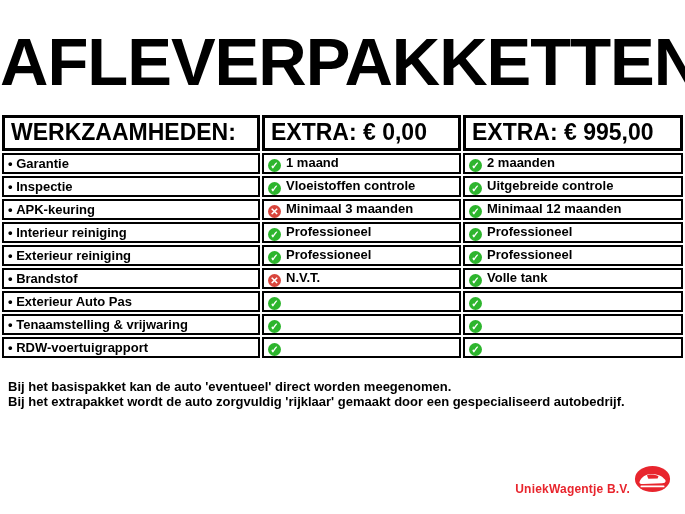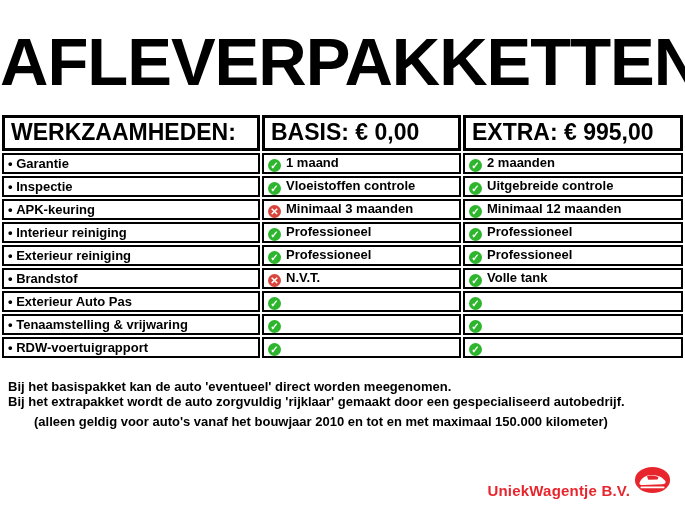--- a/index.html
+++ b/index.html
@@ -93,41 +93,41 @@
   .logo {
     position: absolute;
     top: 461px;
     right: 14px;
     display: flex;
     align-items: center;
     gap: 4px;
   }
   .logo-text {
     color: var(--logored, #e8252d);
-    font-size: 15px;
+    font-size: 12px;
     font-weight: bold;
     letter-spacing: 0.2px;
     margin-top: 21px;
   }
 </style>
 </head>
 <body>
 
 <h1 class="title">AFLEVERPAKKETTEN:</h1>
 
 <table class="compare">
   <colgroup>
     <col style="width:258px">
       <col style="width:199px">
       <col style="width:220px">
   </colgroup>
   <thead>
     <tr>
       <th>WERKZAAMHEDEN:</th>
-      <th>BASIS: € 0,00</th>
+      <th>EXTRA: € 0,00</th>
       <th>EXTRA: € 995,00</th>
     </tr>
   </thead>
   <tbody>
   <tr>
     <td class="label-cell">Garantie</td>
     <td>
       <span class="status-icon check">✓</span><span class="status-text">1 maand</span>
     </td>
     <td>
@@ -214,21 +214,20 @@
     <td>
       <span class="status-icon check">✓</span><span class="status-text"></span>
     </td>
   </tr>
 </tbody>
 </table>
 
 <div class="footer">
   <div class="line1">Bij het basispakket kan de auto 'eventueel' direct worden meegenomen.</div>
   <div class="line2">Bij het extrapakket wordt de auto zorgvuldig 'rijklaar' gemaakt door een gespecialiseerd autobedrijf.</div>
-  <div class="line3">(alleen geldig voor auto's vanaf het bouwjaar 2010 en tot en met maximaal 150.000 kilometer)</div>
 </div>
 
 <div class="logo">
   <span class="logo-text">UniekWagentje B.V.</span>
   <svg width="37" height="30" viewBox="0 0 40 32" aria-hidden="true">
     <ellipse cx="20" cy="16" rx="19" ry="14" fill="#e8252d"></ellipse>
     <path d="M6 19 C8 13.5 13 10.5 19 10.5 C26 10.5 30.5 13 33.5 16.5 C35 18.5 34 20.5 30.5 20.5 L10 21.5 C6.8 21.6 5.4 20.8 6 19 Z" fill="#ffffff"></path>
     <path d="M14 12 C17 10.8 23 10.8 26.5 13 L25.5 15.5 L15.5 15.8 Z" fill="#e8252d"></path>
     <rect x="7" y="23" width="26" height="2" rx="1" fill="#ffffff"></rect>
   </svg>

